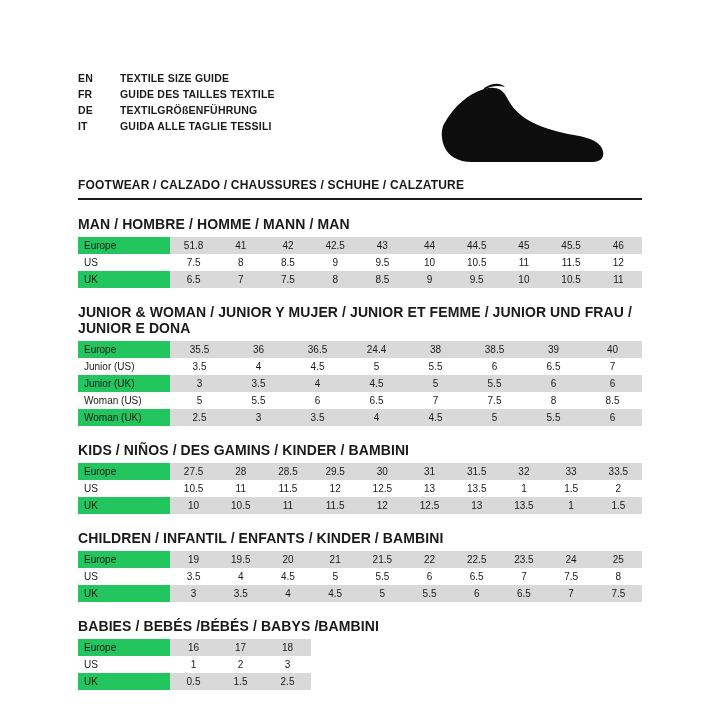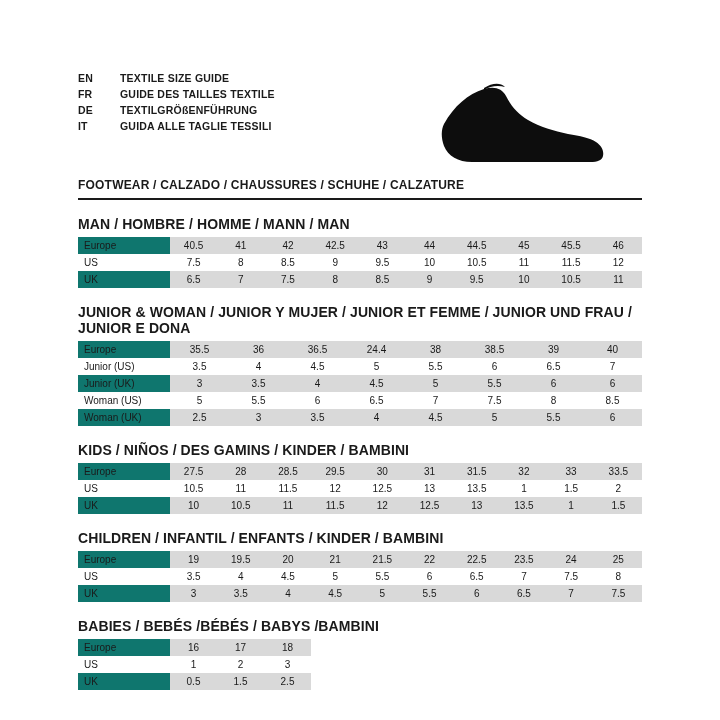--- a/index.html
+++ b/index.html
@@ -85,21 +85,21 @@
     white-space: nowrap;
   }
   table.size td.label {
     text-align: left;
     padding-left: 6px;
   }
   table.size tr.shaded td {
     background: #d9d9d9;
   }
   table.size tr.shaded td.label {
-    background: #0f766e;
+    background: #22c55e;
   }
 
   
   .w-label   { width: 92px; }
   .w-label-w { width: 92px; }
 
   .sec-man  table.size { width: 100%; }
   .sec-jw   table.size { width: 100%; }
   .sec-kids table.size { width: 100%; }
   .sec-chi  table.size { width: 100%; }
@@ -157,21 +157,21 @@
           <col>
           <col>
           <col>
           <col>
           <col>
           <col>
       </colgroup>
       <tbody>
         <tr class="shaded">
           <td class="label">Europe</td>
-          <td>40.5</td>
+          <td>51.8</td>
           <td>41</td>
           <td>42</td>
           <td>42.5</td>
           <td>43</td>
           <td>44</td>
           <td>44.5</td>
           <td>45</td>
           <td>45.5</td>
           <td>46</td>
         </tr>

